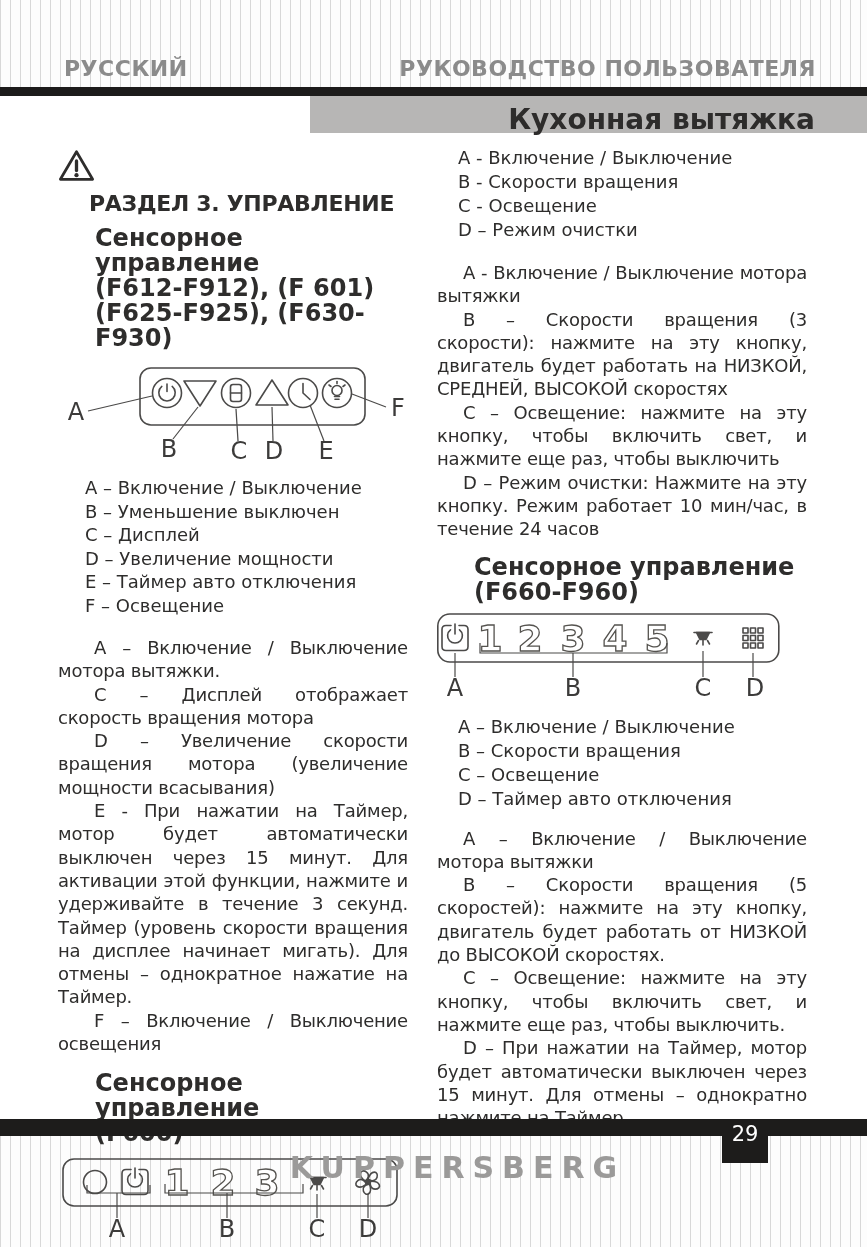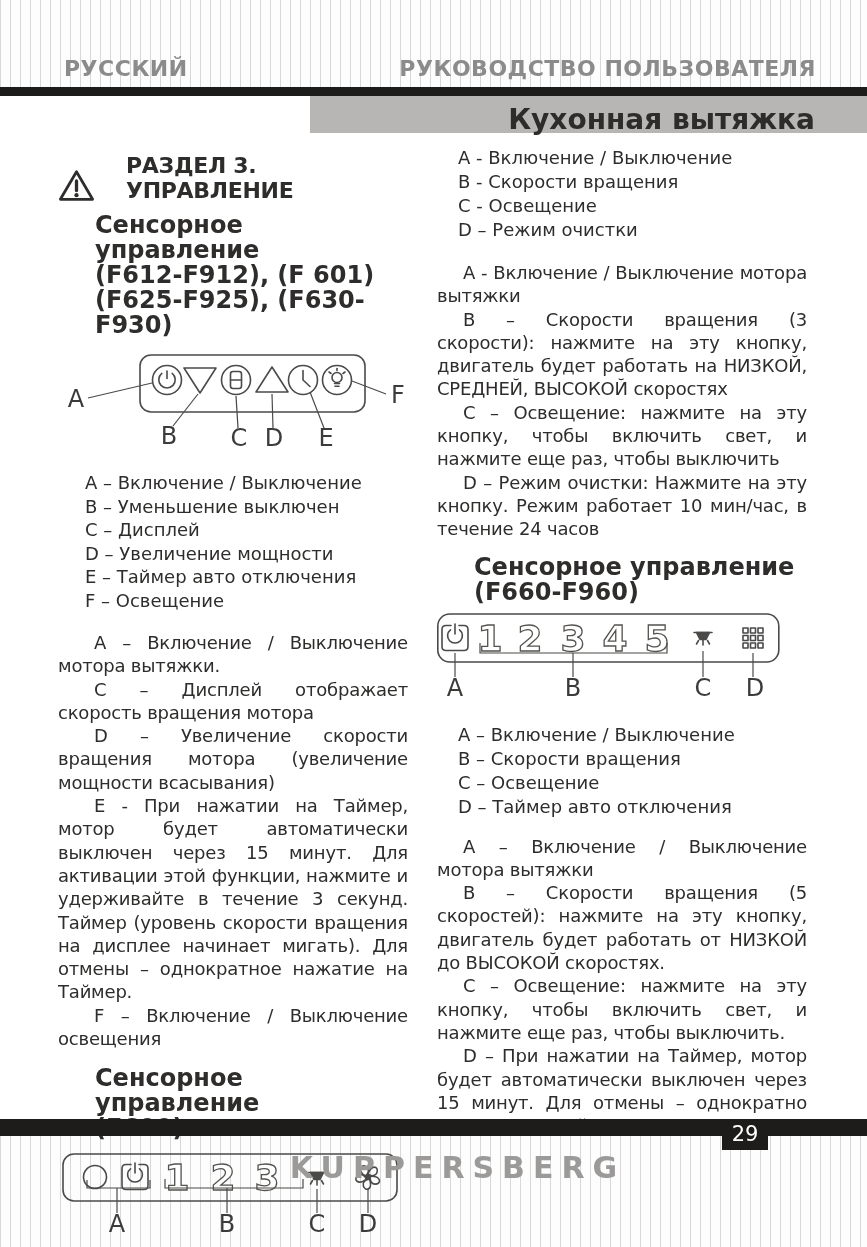--- a/index.html
+++ b/index.html
@@ -17,46 +17,46 @@
   .bar-top{position:absolute;left:0;top:87px;width:100%;height:9px;background:#1d1c1b;}
   .bar-top::after,.bar-bottom::after{content:"";position:absolute;right:0;top:0;width:3px;height:100%;background:#e0a32e;}
   .product-bar{
     position:absolute;left:310px;right:0;top:96px;height:37px;background:#b7b6b5;
     color:#2d2c2b;font-weight:bold;font-size:28px;text-align:right;
     padding:7px 100px 0 0;box-sizing:border-box;
   }
   .col{position:absolute;color:#2e2d2c;font-size:18px;}
   .col-left{left:58px;top:145px;width:350px;}
   .col-right{left:437px;top:146px;width:370px;}
-  .section-row{display:flex;align-items:flex-end;}
+  .section-row{display:flex;align-items:flex-start;flex-direction:column;}
   .warn-svg{width:37px;height:35px;flex:0 0 auto;margin-top:3px;}
   .section-title{font-weight:bold;font-size:22px;margin:8px 0 0 31px;letter-spacing:-0.3px;}
   .subhead{font-weight:bold;font-size:24px;line-height:25px;padding-left:37px;}
   .subhead.m1{margin-top:10px;}
   .subhead.m2{margin-top:16px;}
   .subhead.m3{margin-top:14px;}
   .legend{list-style:none;margin:0;padding:0 0 0 27px;line-height:23.5px;}
   .col-right .legend{padding-left:21px;line-height:24px;}
-  .legend.mt{margin-top:24px;}
+  .legend.mt{margin-top:16px;}
   .paras{margin-top:19px;}
   .paras p{margin:0;text-align:justify;text-indent:36px;line-height:23.3px;letter-spacing:-0.2px;}
   .col-right .paras p{text-indent:26px;}
   .paras.mt2{margin-top:16px;}
   .diag{display:block;}
   .diag.m1{margin-top:12px;}
   .diag.m2{margin-top:12px;}
   .diag.m3{margin-top:6px;}
   .diag use,.diag .s{stroke:#4b4a49;fill:none;stroke-width:1.6;stroke-linecap:round;stroke-linejoin:round;}
   .diag .cl{stroke:#4b4a49;stroke-width:1.2;fill:none;}
   .diag text{stroke:none;}
   .diag .letter{font-size:24px;fill:#3c3b3a;}
   .diag .digit{font-size:36px;font-weight:bold;fill:#ffffff;stroke:#55534f;stroke-width:1.3px;}
   .bar-bottom{position:absolute;left:0;top:1119px;width:100%;height:17px;background:#1d1c1b;}
   .page-tab{
-    position:absolute;left:722px;top:1119px;width:46px;height:31px;background:#1d1c1b;
+    position:absolute;left:722px;top:1119px;width:46px;height:44px;background:#1d1c1b;
     color:#ffffff;font-size:21px;text-align:center;line-height:30px;
   }
   .brand{
     position:absolute;left:0;right:0;top:1150px;text-align:center;
     font-weight:bold;font-size:30px;color:#9b9a99;letter-spacing:8px;
   }
 </style>
 </head>
 <body>
 

